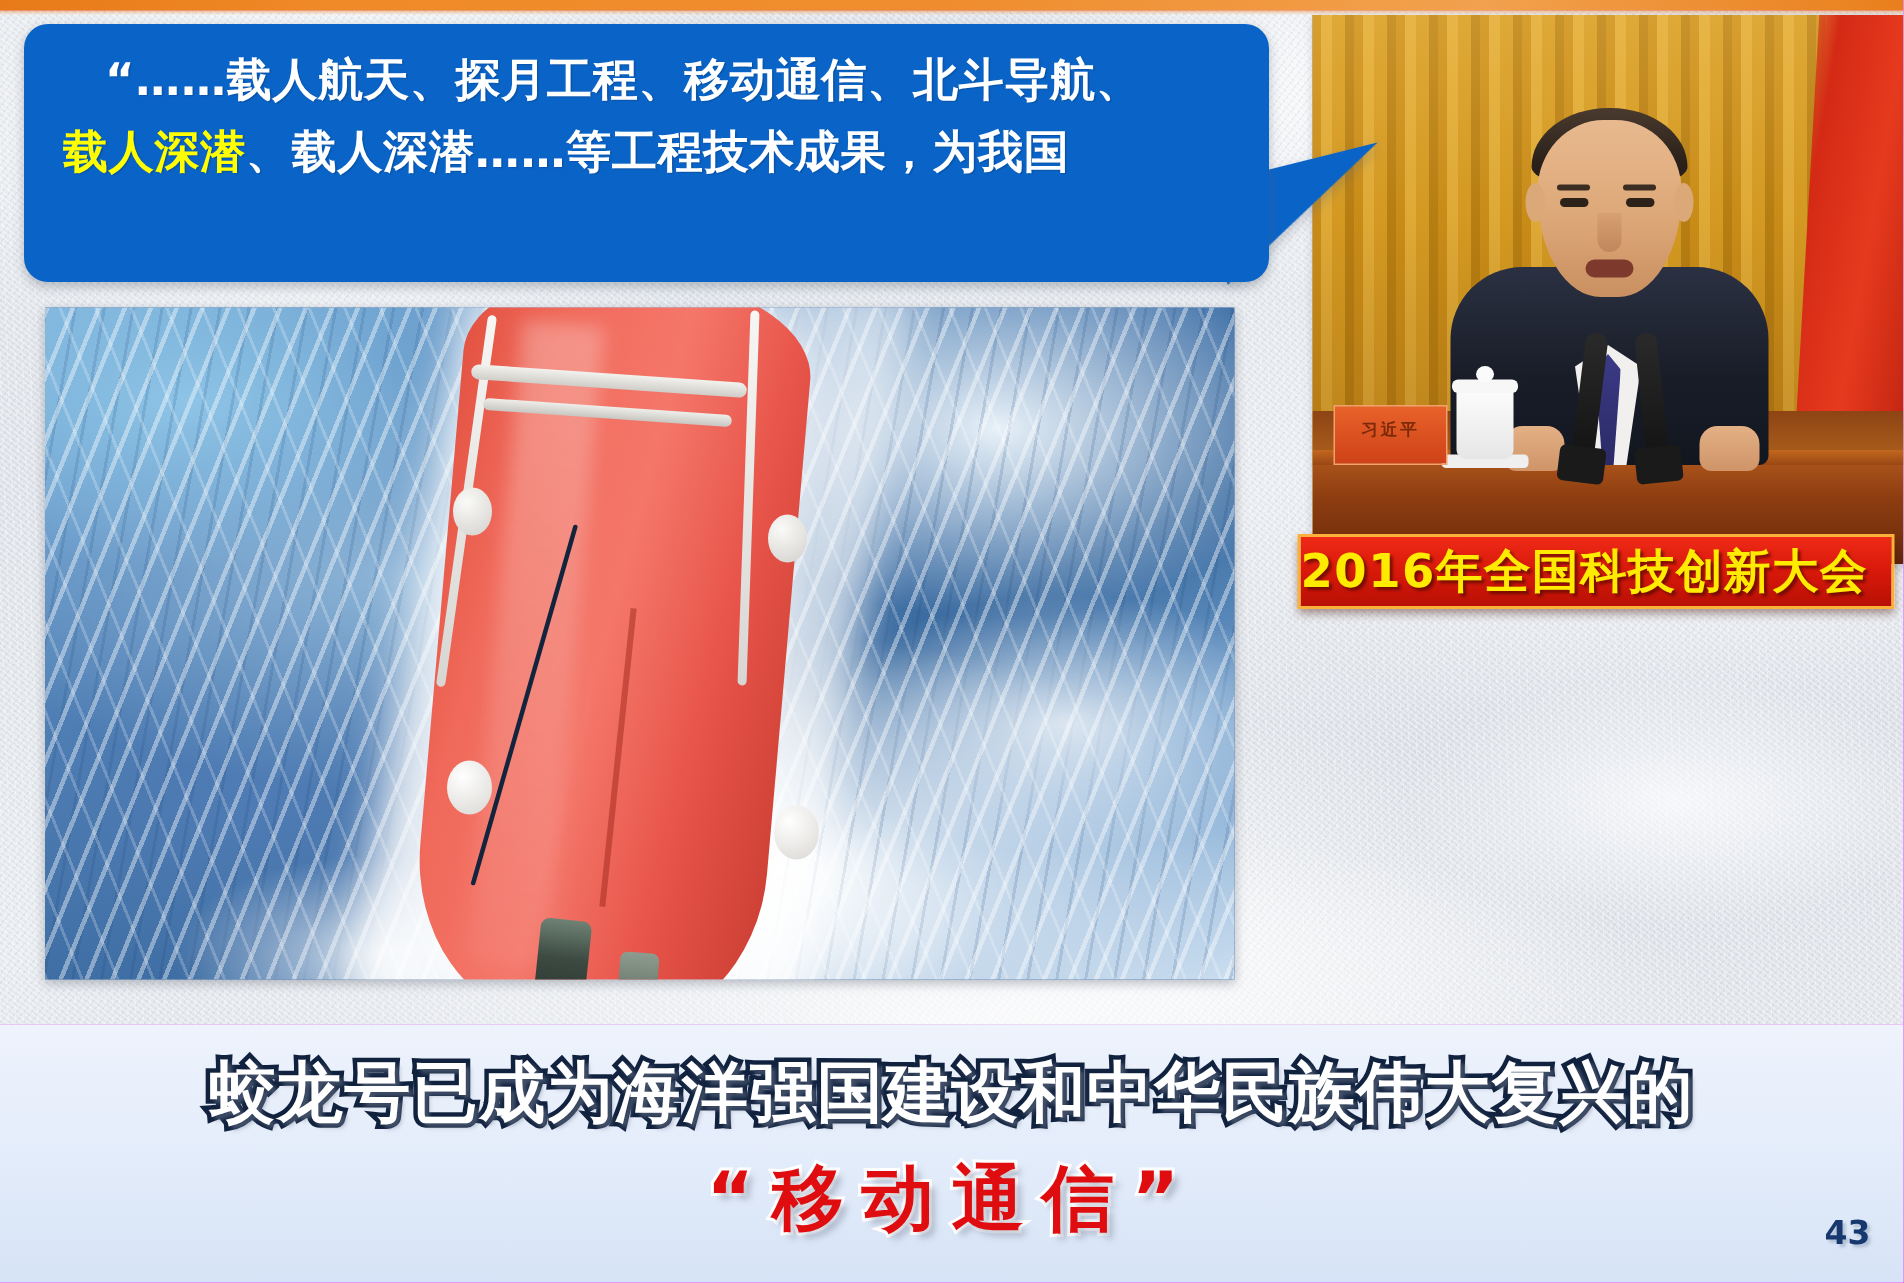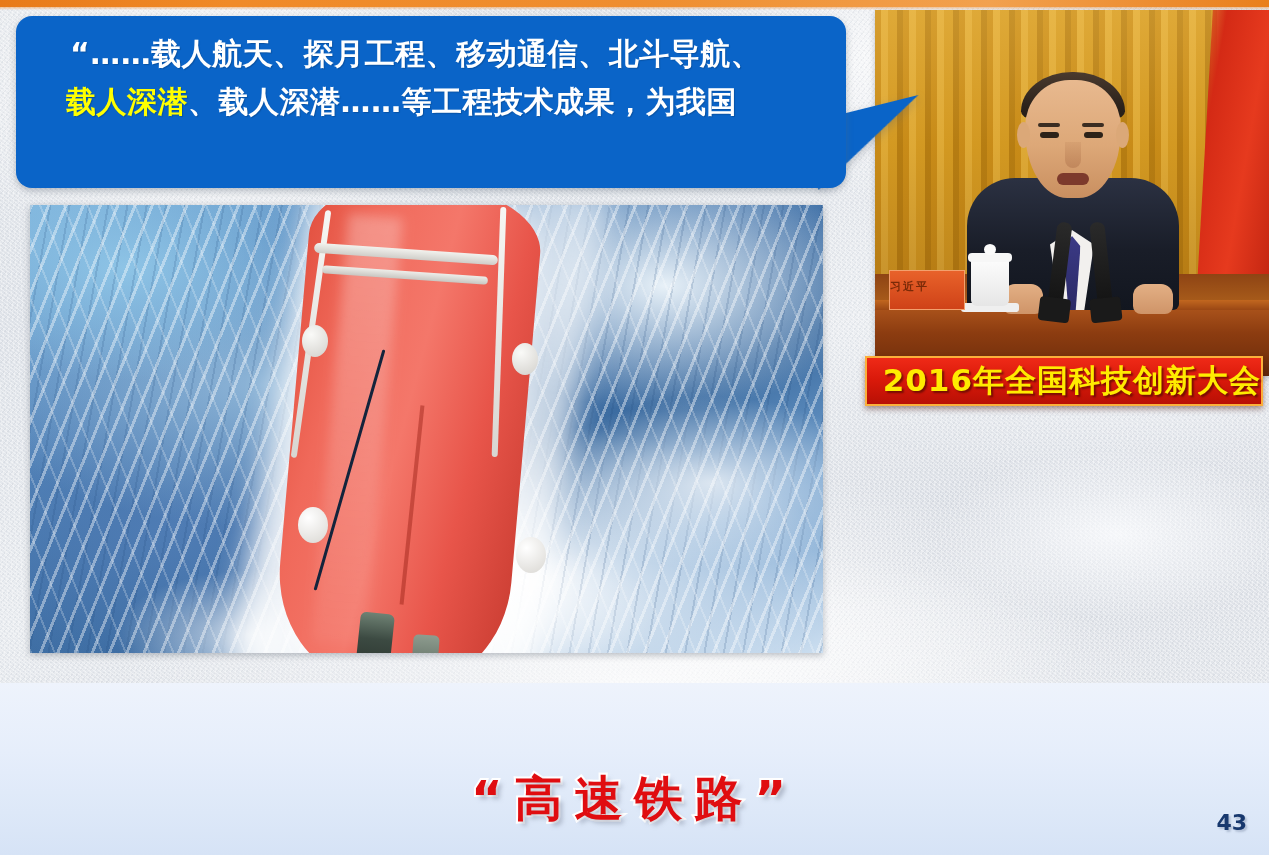--- a/index.html
+++ b/index.html
@@ -67,21 +67,21 @@
     filter:drop-shadow(1px 3px 4px rgba(90,100,115,.3));
   }
   .bubble-text{
     position:absolute; left:26px; top:14px; width:786px; height:146px;
     color:#ffffff; font-weight:bold; font-size:30px; line-height:48px;
     letter-spacing:.5px; white-space:nowrap;
     text-shadow:1px 1px 1px rgba(0,0,0,.18);
   }
   .bubble-line{ display:block; height:48px; }
   .bubble-line.l1{ padding-left:28px; }
-  .hl-yellow{ color:#ffff00;margin-left:24px; }
+  .hl-yellow{ color:#ffff00; }
 
   
   .photo-leader{
     position:absolute; left:875px; top:10px; width:394px; height:366px;
     overflow:hidden; z-index:20;
     box-shadow:0 2px 6px rgba(80,90,105,.35);
     background:#b8801f;
   }
   
   .curtain{
@@ -164,21 +164,21 @@
     background:linear-gradient(180deg,rgba(200,145,100,.35),rgba(180,120,80,.6));
     border-radius:0 0 8px 8px;
   }
   
   .nameplate{
     position:absolute; left:14px; bottom:66px; width:76px; height:40px;
     background:linear-gradient(180deg,#e8622a,#cf4218);
     border:1px solid #f3a06d;
   }
   .nameplate-text{
-    position:absolute; left:0; top:8px; width:100%; 
+    position:absolute; left:0; top:8px; width:100%; text-align:center;
     font-size:11px; color:#7a2a08; letter-spacing:2px; font-weight:bold;
   }
   .teacup{
     position:absolute; left:96px; bottom:70px; width:38px; height:48px;
     background:linear-gradient(180deg,#fdfdfd,#e6e6e6);
     border-radius:4px 4px 6px 6px;
   }
   .teacup-lid{
     position:absolute; left:93px; bottom:114px; width:44px; height:9px;
     background:#f7f7f7; border-radius:4px;
@@ -207,21 +207,21 @@
     background:linear-gradient(180deg,#e3b085,#cf9468); border-radius:12px 12px 8px 8px;
   }
   .hand-l{ left:128px; } .hand-r{ left:258px; }
 
   
   .red-banner{
     position:absolute; left:865px; top:356px; width:398px; height:50px;
     background:linear-gradient(180deg,#ef2a17 0%,#d9190a 48%,#b81005 100%);
     border:2px solid #fbb03b;
     box-shadow:0 3px 6px rgba(70,20,10,.45);
-    z-index:30; display:flex; align-items:center; justify-content:flex-end;
+    z-index:30; display:flex; align-items:center; justify-content:flex-start;
   }
   .red-banner-text{
     color:#ffeb00; font-size:31px; font-weight:bold; letter-spacing:1px;
     text-shadow:2px 2px 2px rgba(90,10,0,.75);
     white-space:nowrap;
   }
 
   
   .photo-sub{
     position:absolute; left:30px; top:205px; width:793px; height:448px;
@@ -423,18 +423,19 @@
     <div class="bumper-r2"></div>
     <div class="bumper-l"></div>
     <div class="bumper-r"></div>
     <div class="antenna"></div>
     <div class="sensor-can"></div>
     <div class="sensor-can2"></div>
 
   </div>
 
   <div class="caption-band">
-    <div class="caption-l2">“高速铁路”</div>
+    <div class="caption-l1">蛟龙号已成为海洋强国建设和中华民族伟大复兴的</div>
+    <div class="caption-l2">“移动通信”</div>
   </div>
 
   <div class="page-number">43</div>
 
 </div>
 
 </body></html>

